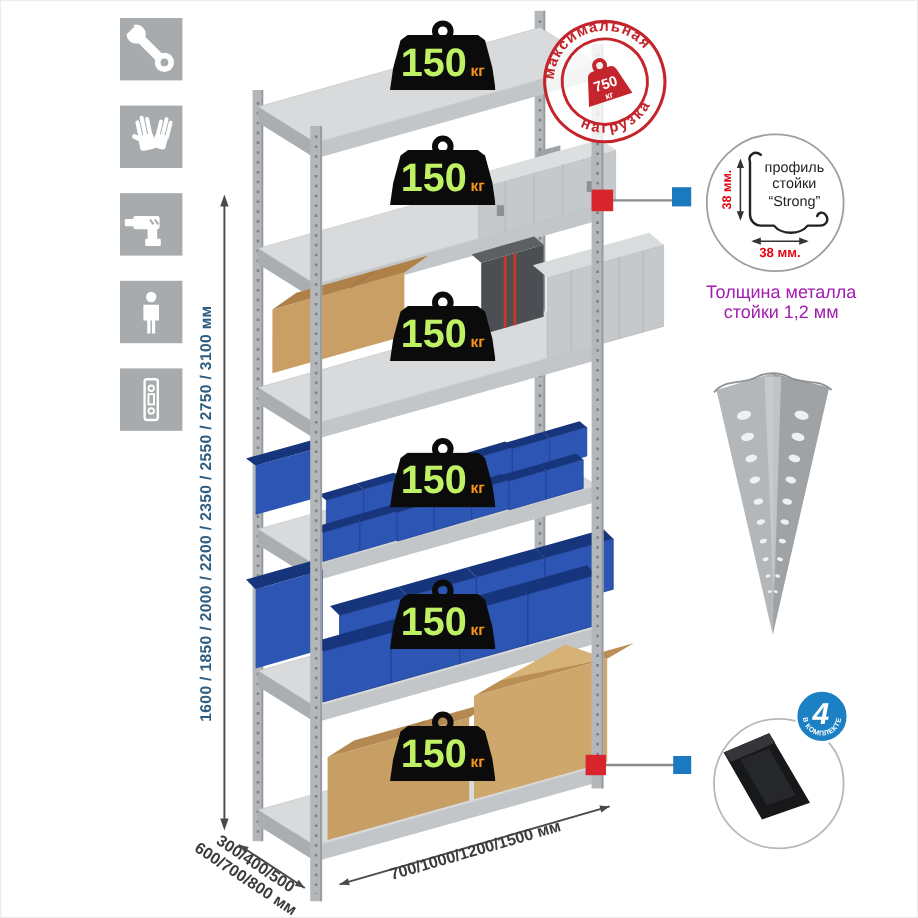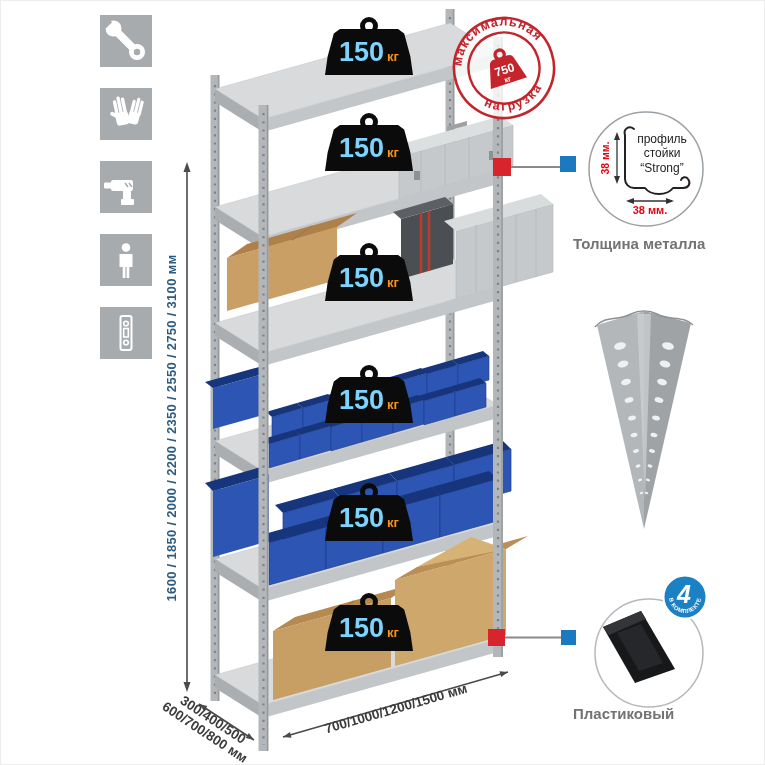--- a/index.html
+++ b/index.html
@@ -15,25 +15,25 @@
   
   .hdim{position:absolute;left:170px;top:427px;transform:translate(-50%,-50%) rotate(-90deg);
         white-space:nowrap;color:#2d5c80;font-size:13px;font-weight:bold;letter-spacing:.3px;}
 
   
   .weight{position:absolute;width:88px;z-index:5;}
   .weight .ring{position:absolute;left:50%;top:-12px;margin-left:-9px;width:18px;height:18px;
         border:5px solid #0b0b0b;border-radius:50%;box-sizing:border-box;}
   .weight .wbody{display:block;width:88px;height:46px;background:#0b0b0b;text-align:center;line-height:46px;
         clip-path:polygon(17% 0,83% 0,90% 10%,97% 60%,100% 100%,0 100%,3% 60%,10% 10%);}
-  .weight b{color:#7dd3fc;font-size:27px;font-weight:bold;}
+  .weight b{color:#bef264;font-size:33px;font-weight:bold;}
   .weight i{font-style:normal;color:#f7941d;font-size:13px;font-weight:bold;margin-left:3px;}
 
   
-  .caption{position:absolute;width:156px;text-align:left;color:#737373;font-size:15px;font-weight:700;line-height:17px;}
+  .caption{position:absolute;width:156px;text-align:center;color:#a21caf;font-size:15px;font-weight:400;line-height:17px;}
 
   
   .ddim{position:absolute;left:142px;top:710px;width:132px;transform:rotate(33.5deg);
         text-align:center;color:#3b3b3b;font-size:13.5px;font-weight:bold;line-height:15px;}
   .wdim{position:absolute;left:278px;top:700px;width:234px;transform:rotate(-16.2deg);
         text-align:center;color:#3b3b3b;font-size:13.5px;font-weight:bold;}
 </style>
 </head>
 <body>
 
@@ -318,20 +318,21 @@
     </g>
     <text transform="translate(25 53) rotate(-90)" text-anchor="middle" font-size="10.5" font-weight="bold" fill="#e30613">38 мм.</text>
     <text x="66" y="109" text-anchor="middle" font-size="11" font-weight="bold" fill="#e30613">38 мм.</text>
     <text x="78" y="38" text-anchor="middle" font-size="12" fill="#222">профиль</text>
     <text x="78" y="52" text-anchor="middle" font-size="12" fill="#222">стойки</text>
     <text x="78" y="67" text-anchor="middle" font-size="12" fill="#222">“Strong”</text>
   </svg>
 
   <div class="caption" style="left:572px;top:234px">
     <div>Толщина металла</div>
+    <div>стойки 1,2 мм</div>
   </div>
 
   <svg class="layer" style="left:586px;top:300px" width="125" height="240" viewBox="0 0 125 240">
     <polygon points="10,24 57,10 57,228" fill="#b3b7ba"></polygon>
     <polygon points="57,10 104,22 57,228" fill="#9fa3a6"></polygon>
     <polygon points="50,13 64,13 58,200" fill="#cfd2d4" opacity=".7"></polygon>
     <path d="M 8 26 C 18 14 32 20 44 13 C 52 9 62 9 70 13 C 82 20 96 14 106 24" fill="none" stroke="#8d9194" stroke-width="1.5"></path>
     <g fill="#eef0f1">
       <ellipse cx="33" cy="45" rx="6" ry="3.6" transform="rotate(-14 33 45)"></ellipse>
       <ellipse cx="36" cy="63" rx="5.5" ry="3.3" transform="rotate(-14 36 63)"></ellipse>
@@ -366,21 +367,20 @@
   </svg>
   <svg class="layer" style="left:661px;top:573px" width="46" height="46" viewBox="0 0 46 46">
     <circle cx="23" cy="23" r="21.5" fill="#1b80c4" stroke="#fff" stroke-width="2"></circle>
     <path id="badgeArc" d="M 7 23 A 16 16 0 0 0 39 23" fill="none"></path>
     <text x="22" y="29" text-anchor="middle" font-size="25" font-weight="bold" font-style="italic" fill="#fff">4</text>
     <text font-size="5.8" font-weight="bold" fill="#fff" letter-spacing=".5">
       <textPath href="#badgeArc" startOffset="50%" text-anchor="middle">В КОМПЛЕКТЕ</textPath>
     </text>
   </svg>
   <div class="caption" style="left:572px;top:704px">
-    <div>Пластиковый</div>
   </div>
 
   <div class="ddim">
     <div>300/400/500</div>
     <div>600/700/800 мм</div>
   </div>
   <div class="wdim">700/1000/1200/1500 мм</div>
 
 </div>
 

